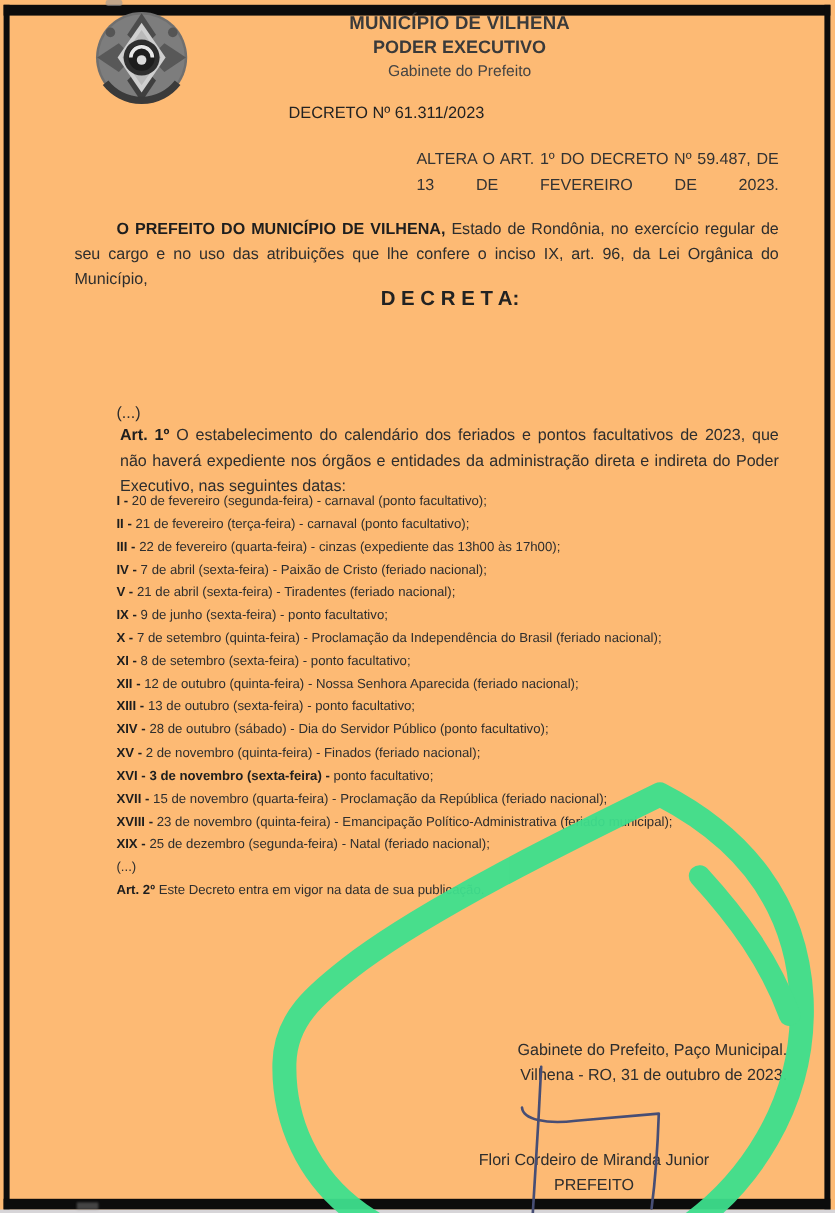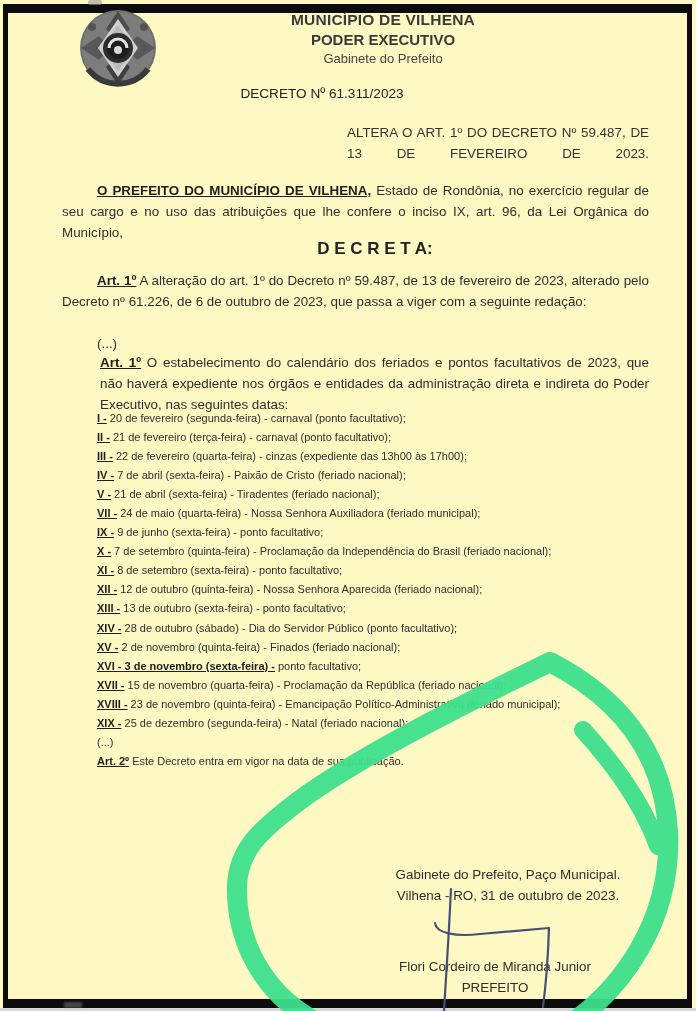--- a/index.html
+++ b/index.html
@@ -1,16 +1,16 @@
 <!DOCTYPE html>
 <html><head>
 <meta charset="utf-8">
 <style>
   html,body{margin:0;padding:0;background:#eceaee;}
-  .page{position:relative;width:696px;height:1011px;background:#fef9c3;overflow:hidden;
+  .page{position:relative;width:696px;height:1011px;background:#fdba74;overflow:hidden;
         font-family:"Liberation Sans",sans-serif;color:#2e2e2e;}
   
   .bar{position:absolute;background:#0c0c0c;}
   .bar.top{left:3px;right:4px;top:4px;height:9px;}
   .bar.bottom{left:3px;right:4px;top:999px;height:9px;}
   .bar.left{left:3px;top:4px;width:5px;height:1004px;}
   .bar.right{left:687px;top:4px;width:5px;height:1004px;}
   .below-strip{position:absolute;left:0;top:1008px;width:696px;height:3px;background:#d7d5d8;}
   .artifact-top{position:absolute;left:88px;top:0px;width:14px;height:5px;background:#9a9a9a;opacity:.6;border-radius:2px;}
   .artifact-bottom{position:absolute;left:64px;top:1002px;width:18px;height:6px;background:#8a8a8a;opacity:.45;filter:blur(1px);}
@@ -27,23 +27,23 @@
   .summary{position:absolute;left:347px;top:123px;width:302px;text-align:justify;text-align-last:justify;
            font-size:13.4px;line-height:20.8px;color:#333;}
   .preamble{position:absolute;left:62px;top:181px;width:587px;text-indent:35px;}
   .decreta{position:absolute;left:62px;top:239px;width:626px;text-align:center;
            font-size:17px;font-weight:700;color:#222;}
   .art1{position:absolute;left:62px;top:271px;width:587px;text-indent:35px;}
   .ellipsis1{position:absolute;left:97px;top:336px;font-size:13.4px;}
   .quoted{position:absolute;left:100px;top:353px;width:549px;}
   .flow{position:absolute;left:62px;top:409px;width:587px;}
   .flow p{margin:0;font-size:11px;line-height:19.05px;text-align:justify;text-indent:35px;}
-  b{color:#1e1e1e;text-decoration:underline;}
+  b{color:#1e1e1e;}
   
-  .closing{position:absolute;left:360px;top:864px;width:296px;text-align:center;
+  .closing{position:absolute;left:360px;top:864px;width:296px;text-align:right;
            font-size:13.4px;line-height:21px;}
   .signatory{position:absolute;left:340px;top:957px;width:310px;text-align:center;
              font-size:13.4px;line-height:20.5px;}
   .overlay{position:absolute;left:0;top:0;width:696px;height:1011px;pointer-events:none;}
 </style>
 </head>
 <body>
 
 <div class="page">
 
@@ -80,39 +80,37 @@
   </div>
 
   <div class="decree-no">DECRETO Nº 61.311/2023</div>
 
   <div class="summary">ALTERA O ART. 1º DO DECRETO Nº 59.487, DE 13 DE FEVEREIRO DE 2023.</div>
 
   <p class="para preamble"><b>O PREFEITO DO MUNICÍPIO DE VILHENA,</b><span> Estado de Rondônia, no exercício regular de seu cargo e no uso das atribuições que lhe confere o inciso IX, art. 96, da Lei Orgânica do Município,</span></p>
 
   <div class="decreta">D E C R E T A:</div>
 
-  <p class="para art1"><b>Art. 1º</b><span> A alteração do art. 1º do Decreto nº 59.487, de 13 de fevereiro de 2023, alterado pelo Decreto nº 61.226, de 6 de outubro de 2023, que passa a viger com a seguinte redação:</span></p>
 
   <div class="ellipsis1">(...)</div>
 
   <p class="para quoted"><b>Art. 1º</b><span> O estabelecimento do calendário dos feriados e pontos facultativos de 2023, que não haverá expediente nos órgãos e entidades da administração direta e indireta do Poder Executivo, nas seguintes datas:</span></p>
 
   <div class="flow">
     <p class="li"><b>I -</b><span> 20 de fevereiro (segunda-feira) - carnaval (ponto facultativo);</span></p>
 
     <p class="li"><b>II -</b><span> 21 de fevereiro (terça-feira) - carnaval (ponto facultativo);</span></p>
 
     <p class="li"><b>III -</b><span> 22 de fevereiro (quarta-feira) - cinzas (expediente das 13h00 às 17h00);</span></p>
 
     <p class="li"><b>IV -</b><span> 7 de abril (sexta-feira) - Paixão de Cristo (feriado nacional);</span></p>
 
     <p class="li"><b>V -</b><span> 21 de abril (sexta-feira) - Tiradentes (feriado nacional);</span></p>
 
 
-    <p class="li"><b>VII -</b><span> 24 de maio (quarta-feira) - Nossa Senhora Auxiliadora (feriado municipal);</span></p>
 
 
     <p class="li"><b>IX -</b><span> 9 de junho (sexta-feira) - ponto facultativo;</span></p>
 
     <p class="li"><b>X -</b><span> 7 de setembro (quinta-feira) - Proclamação da Independência do Brasil (feriado nacional);</span></p>
 
     <p class="li"><b>XI -</b><span> 8 de setembro (sexta-feira) - ponto facultativo;</span></p>
 
     <p class="li"><b>XII -</b><span> 12 de outubro (quinta-feira) - Nossa Senhora Aparecida (feriado nacional);</span></p>
 

